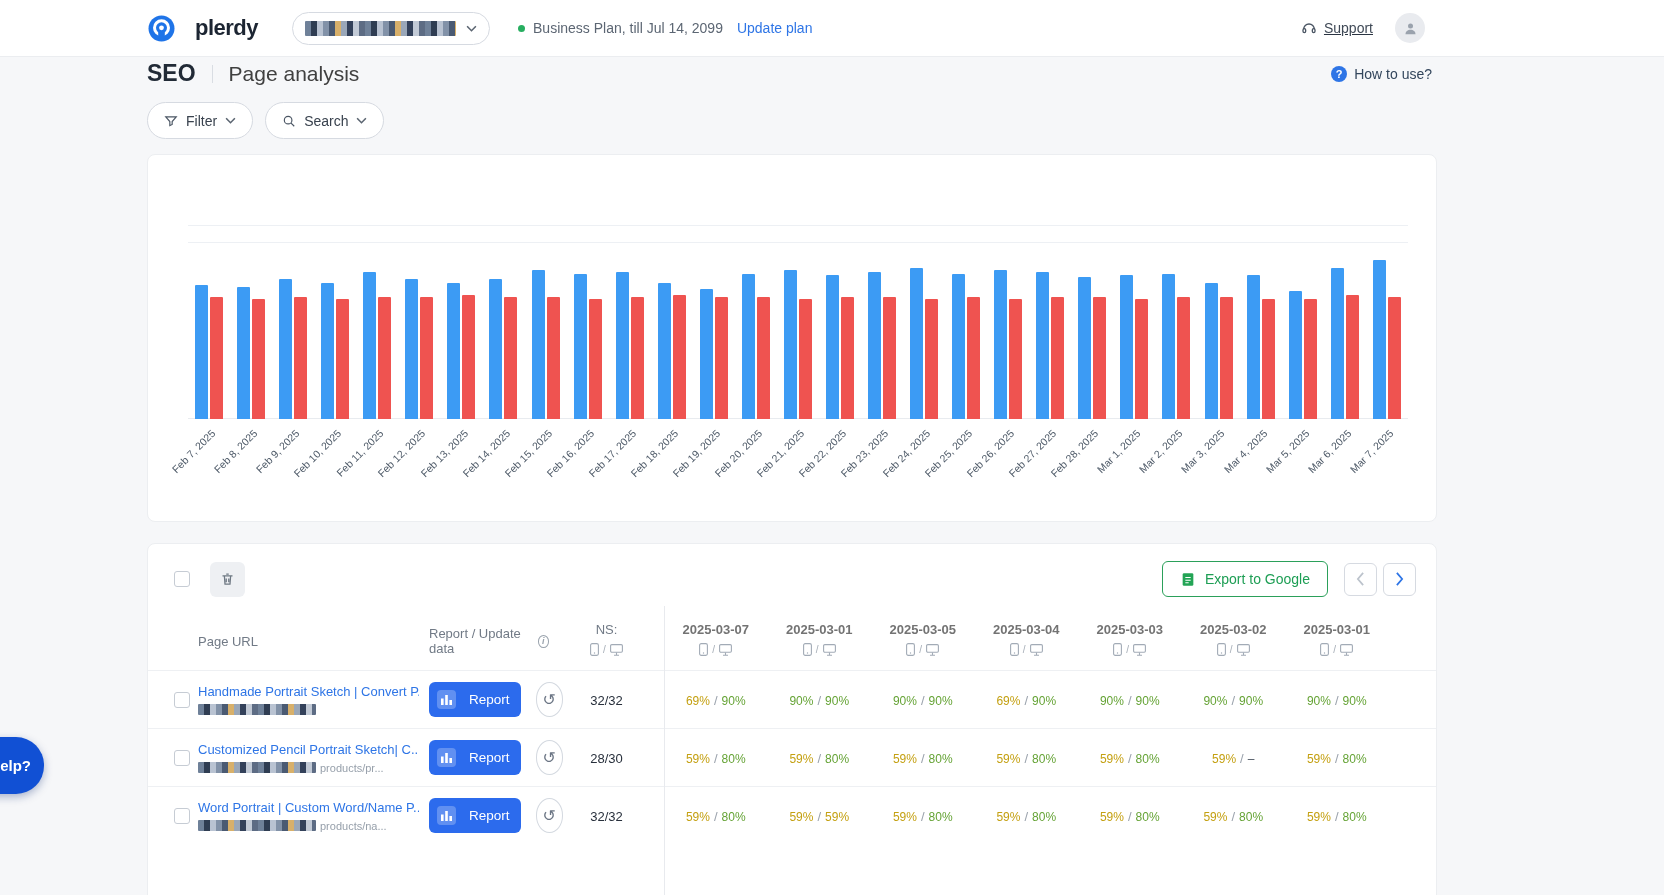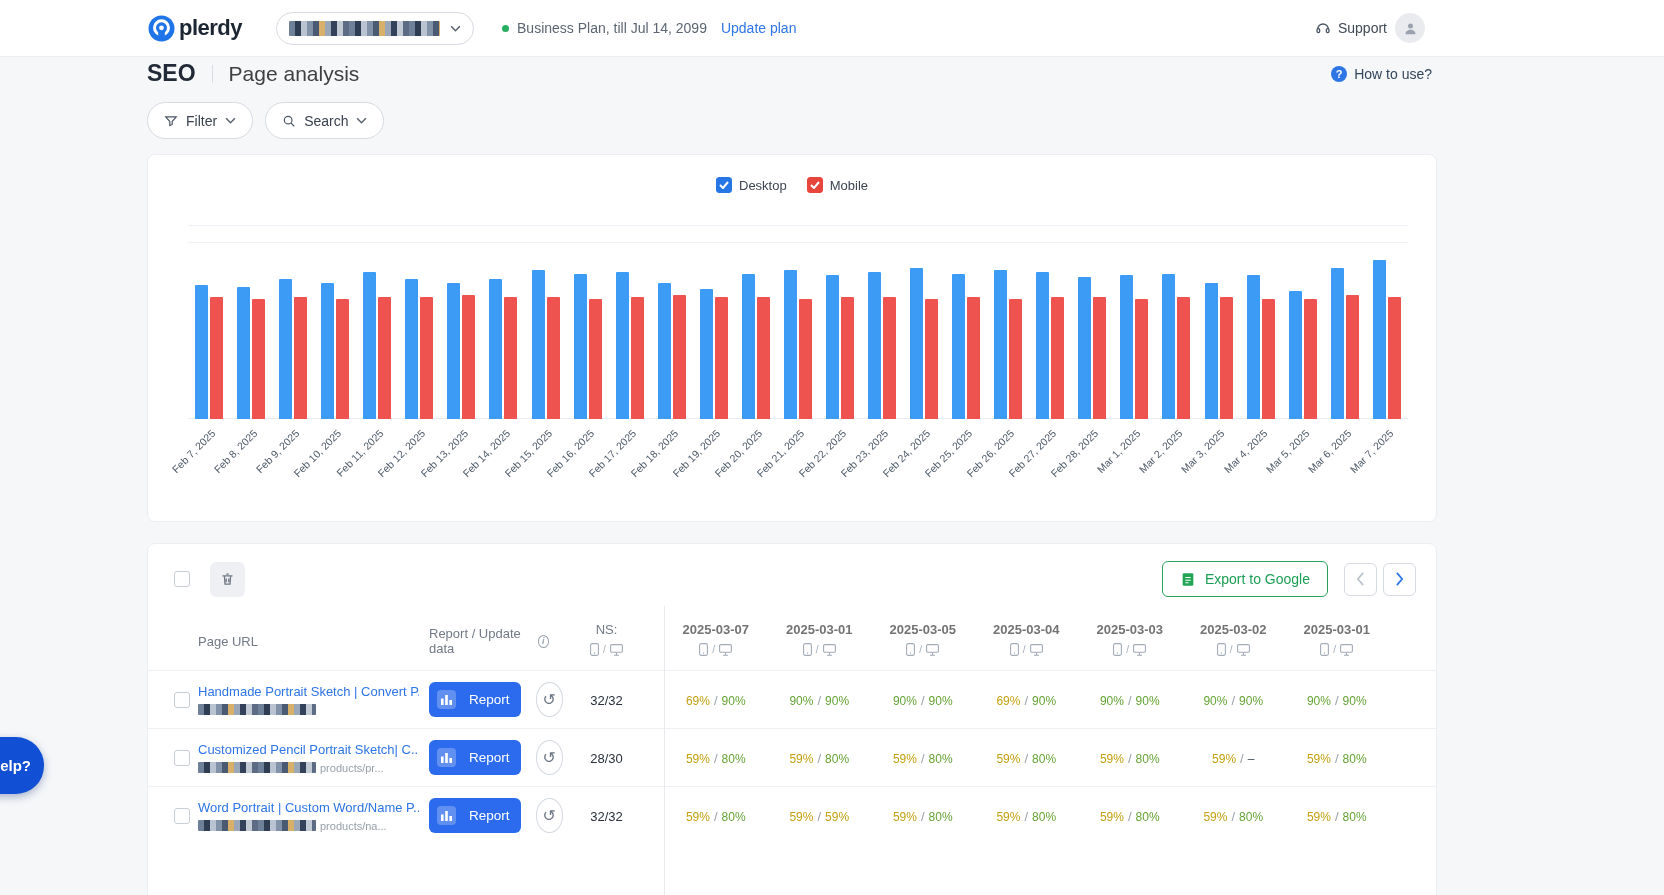--- a/index.html
+++ b/index.html
@@ -9,39 +9,39 @@
     background:#f6f7f9; font-family:"Liberation Sans", sans-serif; color:#2a3442;
   }
   svg { display:block; }
 
   
   .topbar{
     position:absolute; top:0; left:0; width:1664px; height:57px; background:#fff;
     border-bottom:1px solid #ebedf0; display:flex; align-items:center;
     padding:0 239px 0 148px; z-index:5;
   }
-  .brand{ display:flex; align-items:center; gap:4px; }
+  .brand{ display:flex; align-items:center; gap:20px; }
   .brand-name{ font-size:22px; font-weight:bold; color:#1c2532; letter-spacing:-0.5px; }
   .site-select{
     margin-left:34px; width:198px; height:33px; border:1px solid #d6dae1; border-radius:17px;
     background:#fff; display:flex; align-items:center; padding:0 12px; gap:10px; cursor:pointer;
   }
   .mosaic{
     display:inline-block; height:12px; border-radius:1px;
     background-image:
       linear-gradient(90deg,#6f8199 0 6px,#2f3d52 6px 12px,#b9c3d2 12px 18px,#8292a8 18px 24px,#4a5a72 24px 30px,#d8b06a 30px 36px,#9aa7b8 36px 42px,#33415a 42px 48px,#c2cad6 48px 54px,#5d6c84 54px 60px),
       repeating-linear-gradient(0deg,rgba(255,255,255,.45) 0 3px,rgba(20,30,50,.25) 3px 6px);
     background-size:60px 100%,100% 100%;
   }
   .site-select .mosaic{ flex:1; height:15px; }
   .plan{ margin-left:28px; display:flex; align-items:center; gap:8px; font-size:14px; color:#5c6673; white-space:nowrap; }
   .dot{ width:7px; height:7px; border-radius:50%; background:#27ae60; }
   .link{ color:#2e75e6; text-decoration:none; cursor:pointer; }
   .update-plan{ margin-left:14px; font-size:14px; }
-  .topbar-right{ margin-left:auto; display:flex; align-items:center; gap:8px; }
+  .topbar-right{ margin-left:auto; display:flex; align-items:center; gap:22px;text-decoration:underline; }
   .support{ display:flex; align-items:center; gap:7px; font-size:14px; color:#3f4956; cursor:pointer; }
   .avatar{ width:30px; height:30px; border-radius:50%; background:#e9ebef; display:flex; align-items:center; justify-content:center; cursor:pointer; }
 
   
   .page-head{ position:absolute; top:60px; left:147px; right:232px; display:flex; align-items:center; }
   .page-title{ font-size:23px; font-weight:bold; color:#212a36; }
   .title-div{ width:1px; height:18px; background:#d9dde3; margin:0 16px; }
   .page-subtitle{ font-size:21px; color:#404040; }
   .how-to-use{ margin-left:auto; display:flex; align-items:center; gap:7px; cursor:pointer; font-size:14px; color:#33465c; }
   .q-icon{ width:16px; height:16px; border-radius:50%; background:#2e75e6; color:#fff; font-size:11px; font-weight:bold;
@@ -213,38 +213,20 @@
         <path d="M15.5 15.5L21 21"></path>
       </svg>
     <span>Search</span>
     <svg width="11" height="7" viewBox="0 0 12 8" fill="none" stroke="#5a6470" stroke-width="1.8">
         <path d="M1 1.5l5 5 5-5"></path>
       </svg>
   </button>
 </div>
 
 <div class="card" id="chart-card">
-  <div class="legend">
-    <div class="legend-item">
-      <span class="checkbox checked-blue">
-        <svg width="10" height="8" viewBox="0 0 10 8" fill="none" stroke="#fff" stroke-width="2">
-            <path d="M1 4l3 3 5-6"></path>
-          </svg>
-      </span>
-      <span>Desktop</span>
-    </div>
-    <div class="legend-item">
-      <span class="checkbox checked-red">
-        <svg width="10" height="8" viewBox="0 0 10 8" fill="none" stroke="#fff" stroke-width="2">
-            <path d="M1 4l3 3 5-6"></path>
-          </svg>
-      </span>
-      <span>Mobile</span>
-    </div>
-  </div>
   <div id="chart">
     <div class="gridline" style="top:0"></div>
     <div class="gridline" style="top:17px"></div>
     <div class="baseline"></div>
   <div class="bar-group">
         <div class="bars">
        <div class="bar desktop" style="height:69%"></div>
        <div class="bar mobile" style="height:63%"></div>
      </div>
      <div class="bar-label">Feb 7, 2025</div>

